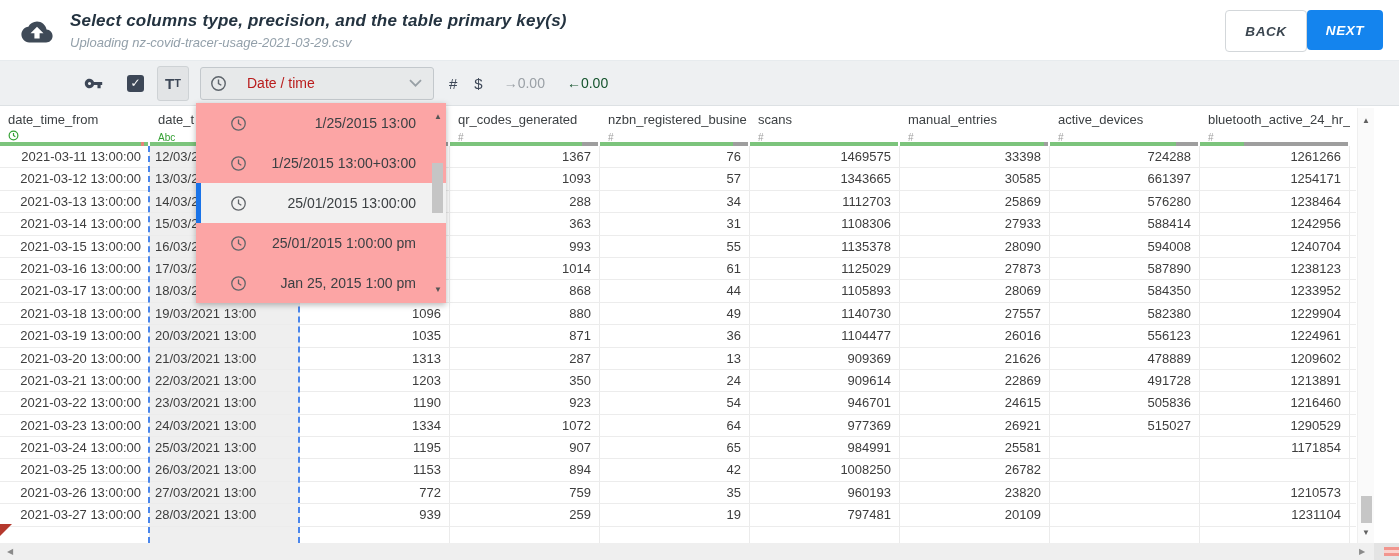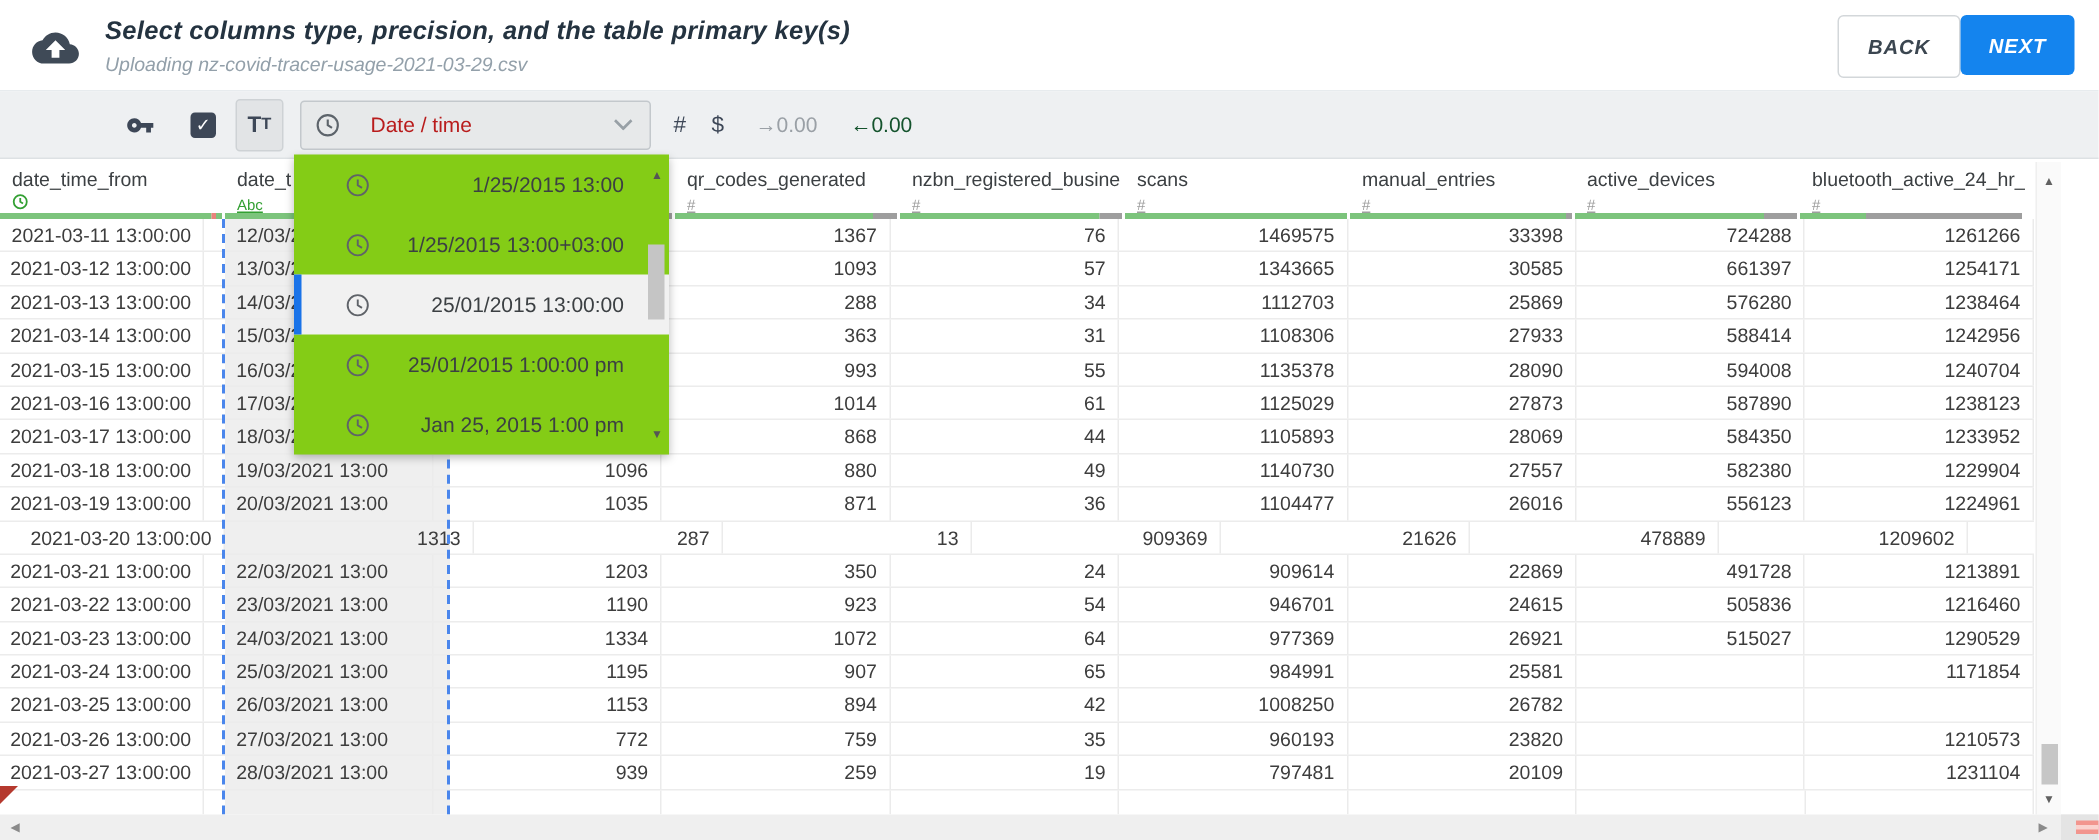--- a/index.html
+++ b/index.html
@@ -44,30 +44,30 @@
   .colbg{position:absolute;left:150px;top:40px;width:150px;bottom:0;background:#efefef;}
   .ghead{position:relative;height:40px;display:flex;}
   .hcell{width:150px;box-sizing:border-box;position:relative;padding:6px 0 12px 8px;cursor:pointer;}
   .hname{font-size:13px;color:#3c4043;white-space:nowrap;overflow:hidden;}
   .hglyph{margin-top:2px;height:14px;line-height:13px;}
   .hglyph .txt{font-size:10px;color:#9e9e9e;text-decoration:underline;}
   .hglyph .txt.green{color:#33a033;}
   .hbar{position:absolute;left:0;right:2px;bottom:0;height:4px;display:flex;}
   .hbar div{height:4px;}
   .gbody{position:absolute;top:40px;left:0;right:0;bottom:0;overflow:hidden;}
-  .trow{height:22.4px;display:flex;box-sizing:border-box;border-bottom:1px solid #ececec;gap:16px;}
+  .trow{height:22.4px;display:flex;box-sizing:border-box;border-bottom:1px solid #ececec;}
   .trow.filler{height:16px;border-bottom:none;}
   .tcell{width:150px;box-sizing:border-box;border-right:1px solid #ebebeb;font-size:13px;
       color:#3d3d3d;line-height:21px;white-space:nowrap;overflow:hidden;}
   .tcell.right{text-align:right;padding-right:8px;}
   .tcell.left{padding-left:5px;}
   .colborder{position:absolute;left:148px;top:40px;width:152px;bottom:0;box-sizing:border-box;
       border-left:2px dashed #4a86ec;border-right:2px dashed #4a86ec;pointer-events:none;}
   
-  .dd{position:absolute;left:196px;top:103px;width:250px;height:200px;background:#84cc16;
+  .dd{position:absolute;left:196px;top:103px;width:250px;height:200px;background:#fca5a5;
       box-shadow:0 2px 6px rgba(0,0,0,.28);z-index:20;}
   .dd-item{height:40px;display:flex;align-items:center;position:relative;cursor:pointer;}
   .dd-item.sel{background:#f1f1f1;}
   .selbar{position:absolute;left:0;top:0;bottom:0;width:5px;background:#1a73e8;}
   .dd-icon{line-height:0;margin-left:34px;}
   .dd-label{flex:1;text-align:right;margin-right:30px;font-size:14px;color:#3c4043;}
   .dd-sb{position:absolute;right:1px;top:2px;bottom:2px;width:14px;}
   .dd-sb .dd-up{position:absolute;top:7px;left:3px;font-size:8px;color:#555;}
   .dd-sb .dd-down{position:absolute;bottom:7px;left:3px;font-size:8px;color:#555;}
   .dd-sb .dd-thumb{position:absolute;top:58px;left:1px;width:11px;height:50px;background:#c5c5c5;}
@@ -311,20 +311,21 @@
         <div class="tcell right">1035</div>
         <div class="tcell right">871</div>
         <div class="tcell right">36</div>
         <div class="tcell right">1104477</div>
         <div class="tcell right">26016</div>
         <div class="tcell right">556123</div>
         <div class="tcell right">1224961</div>
       </div>
       <div class="trow">
         <div class="tcell right">2021-03-20 13:00:00</div>
+        <div class="tcell left">21/03/2021 13:00</div>
         <div class="tcell right">1313</div>
         <div class="tcell right">287</div>
         <div class="tcell right">13</div>
         <div class="tcell right">909369</div>
         <div class="tcell right">21626</div>
         <div class="tcell right">478889</div>
         <div class="tcell right">1209602</div>
       </div>
       <div class="trow">
         <div class="tcell right">2021-03-21 13:00:00</div>

